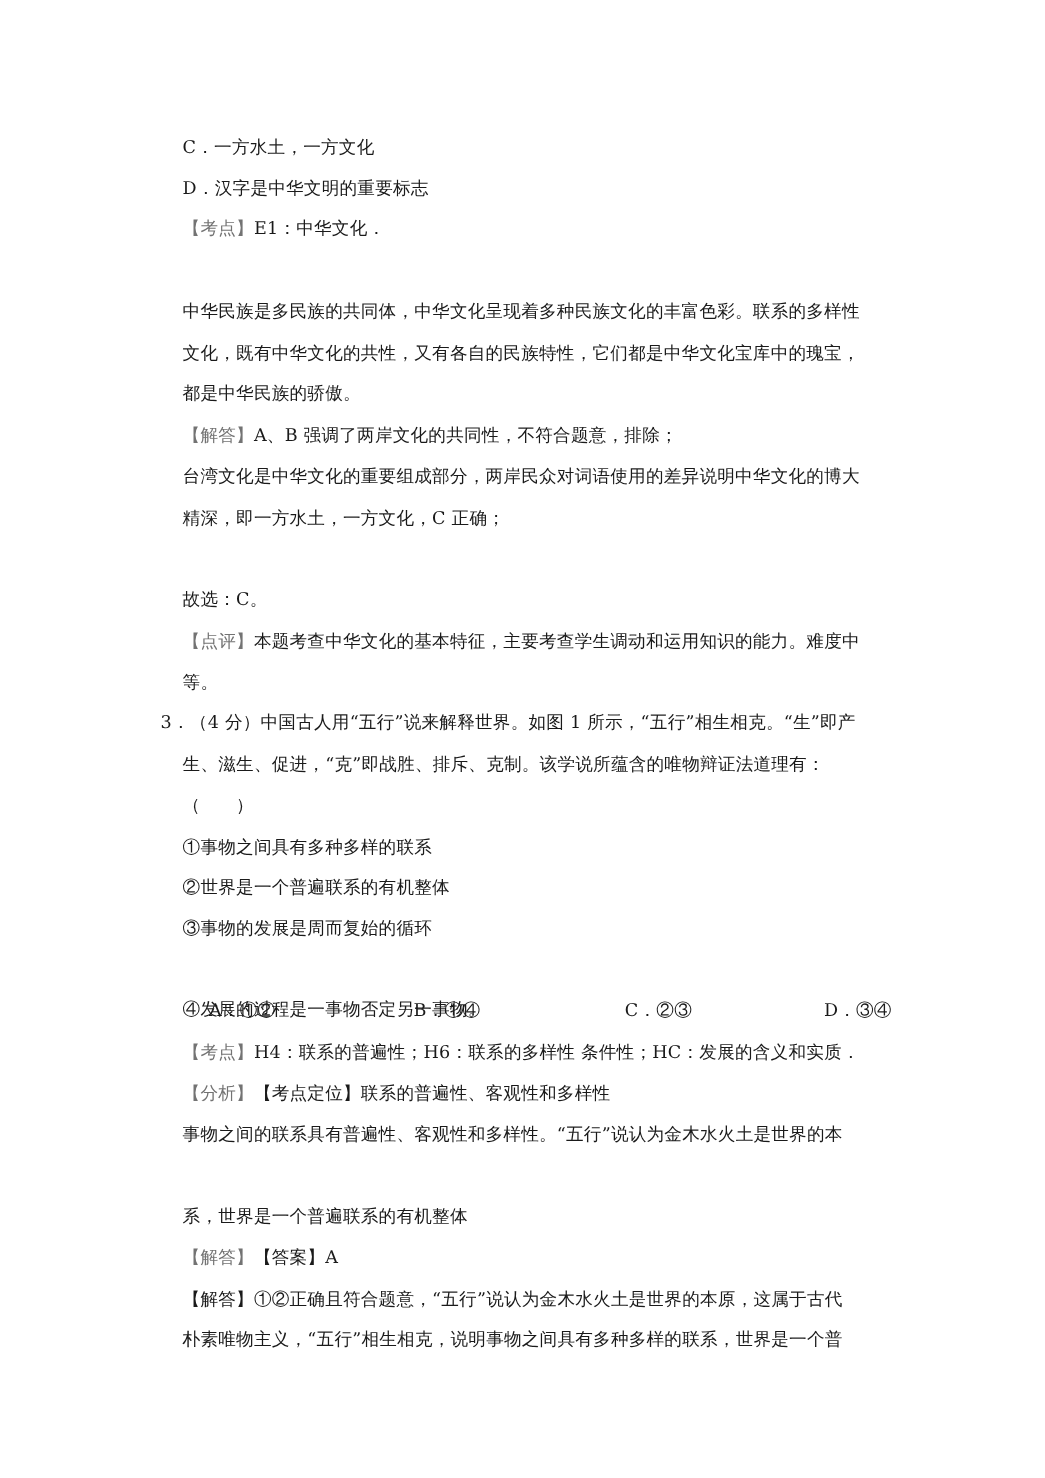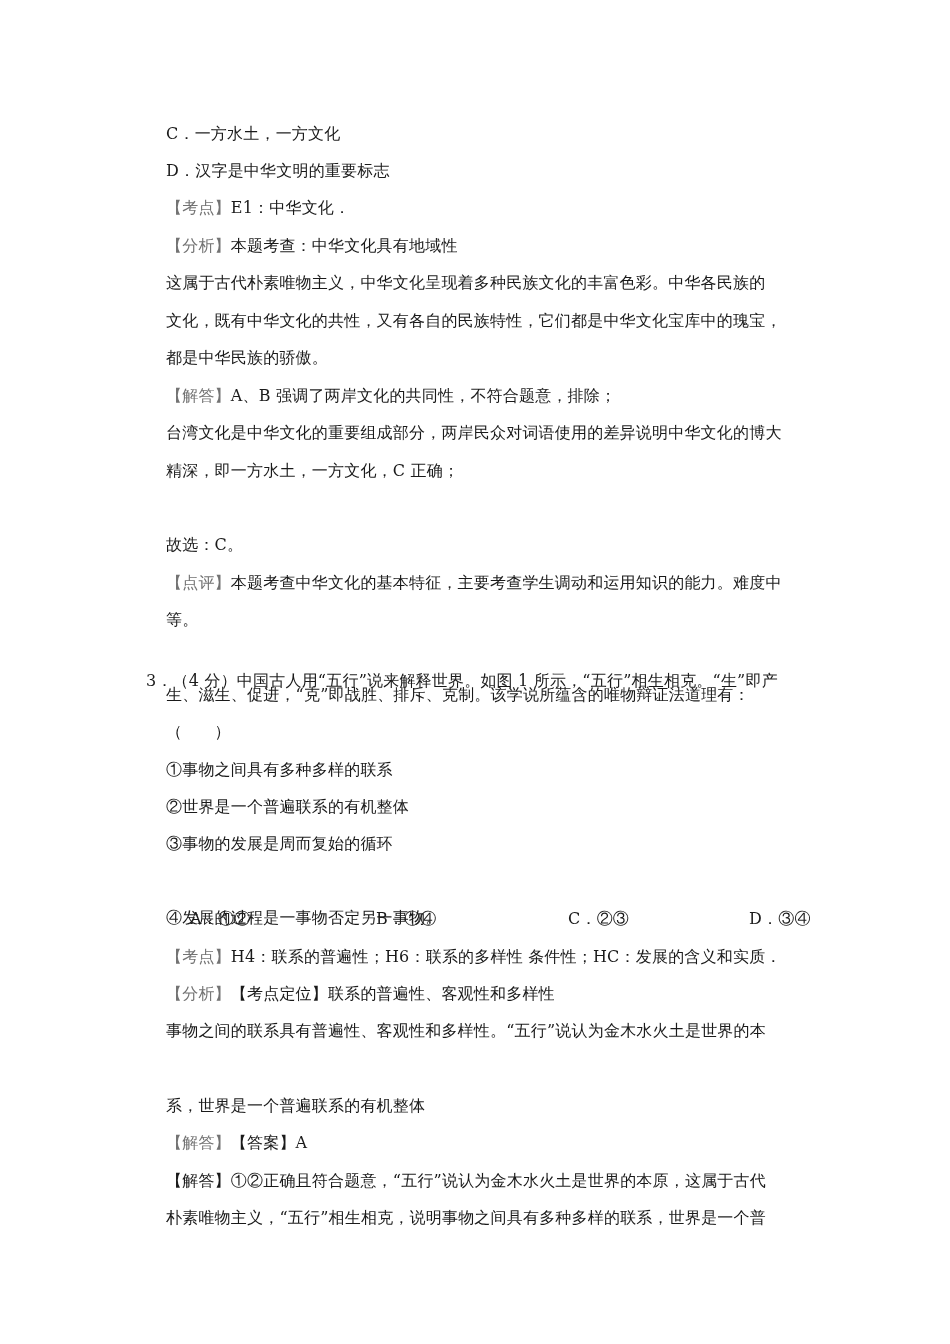--- a/index.html
+++ b/index.html
@@ -1,40 +1,37 @@
 <!DOCTYPE html>
 <html><head>
 <meta charset="utf-8">
 <style>
   html, body { margin: 0; padding: 0; background: #ffffff; }
   body { width: 950px; height: 1344px; position: relative; overflow: hidden;
          font-family: "DejaVu Serif", "Liberation Serif", serif; color: #1a1a1a; }
   .page { position: absolute; left: 0; top: 0; width: 908px; height: 1344px; }
   .line { position: absolute; left: 166px; font-size: 16px; line-height: 20px; white-space: nowrap; letter-spacing: 0.2px; }
   .tag { color: #737373; }
-  .num { left: 146px; margin-top: 24px; }
+  .num { left: 146px; }
   .opts { display: flex; }
   .opt { display: inline-block; margin-left: 24px; }
 </style>
 </head>
 <body>
 
 <div class="page">
 
   <div class="line" style="top:124px">C．一方水土，一方文化</div>
   <div class="line" style="top:161px">D．汉字是中华文明的重要标志</div>
 
   <div class="line" style="top:198px">
     <span class="tag">【考点】</span><span>E1：中华文化．</span>
   </div>
 
-  <div class="line" style="top:236px">
-    <span class="tag">【分析】</span><span>本题考查：中华文化具有地域性</span>
-  </div>
-  <div class="line" style="top:273px">这属于古代朴素唯物主义，中华文化呈现着多种民族文化的丰富色彩。中华各民族的</div>
+  <div class="line" style="top:273px">中华民族是多民族的共同体，中华文化呈现着多种民族文化的丰富色彩。联系的多样性</div>
   <div class="line" style="top:311px">文化，既有中华文化的共性，又有各自的民族特性，它们都是中华文化宝库中的瑰宝，</div>
   <div class="line" style="top:348px">都是中华民族的骄傲。</div>
 
   <div class="line" style="top:386px">
     <span class="tag">【解答】</span><span>A、B 强调了两岸文化的共同性，不符合题意，排除；</span>
   </div>
   <div class="line" style="top:423px">台湾文化是中华文化的重要组成部分，两岸民众对词语使用的差异说明中华文化的博大</div>
   <div class="line" style="top:461px">精深，即一方水土，一方文化，C 正确；</div>
   <div class="line" style="top:535px">故选：C。</div>
 

